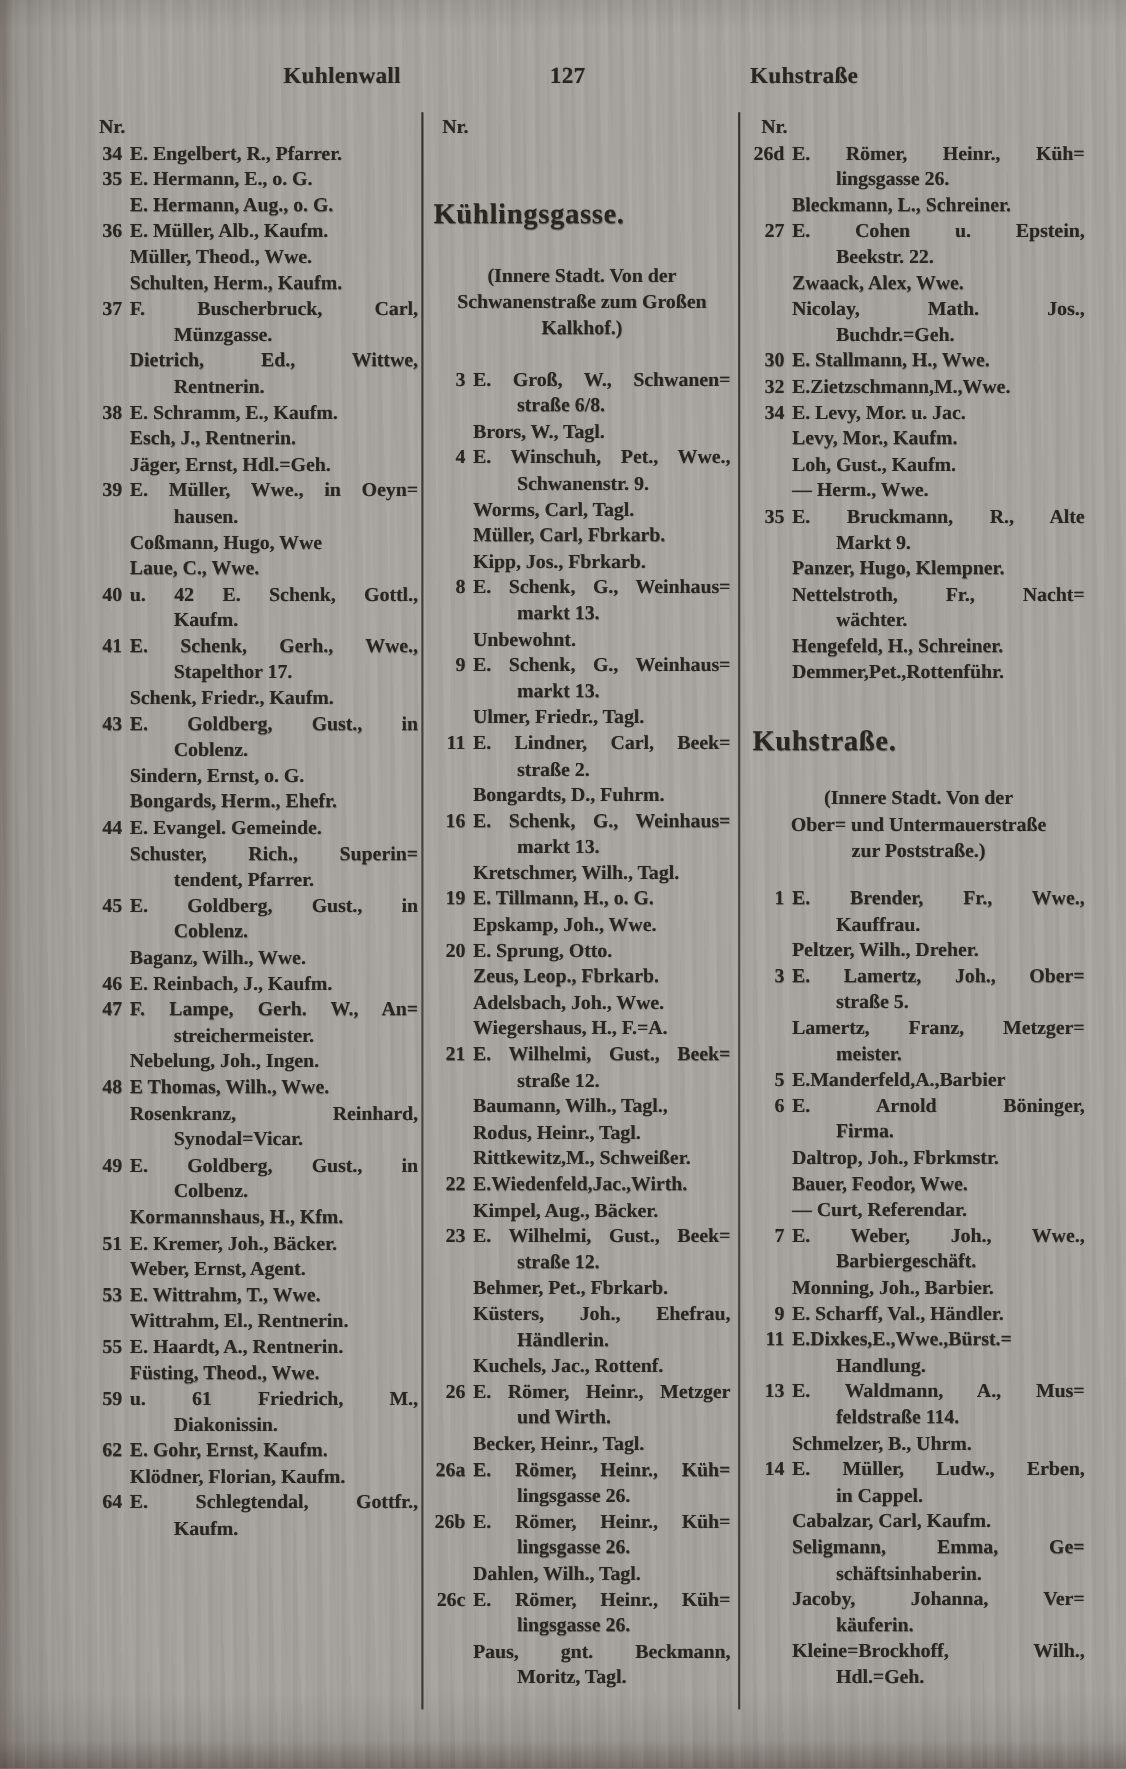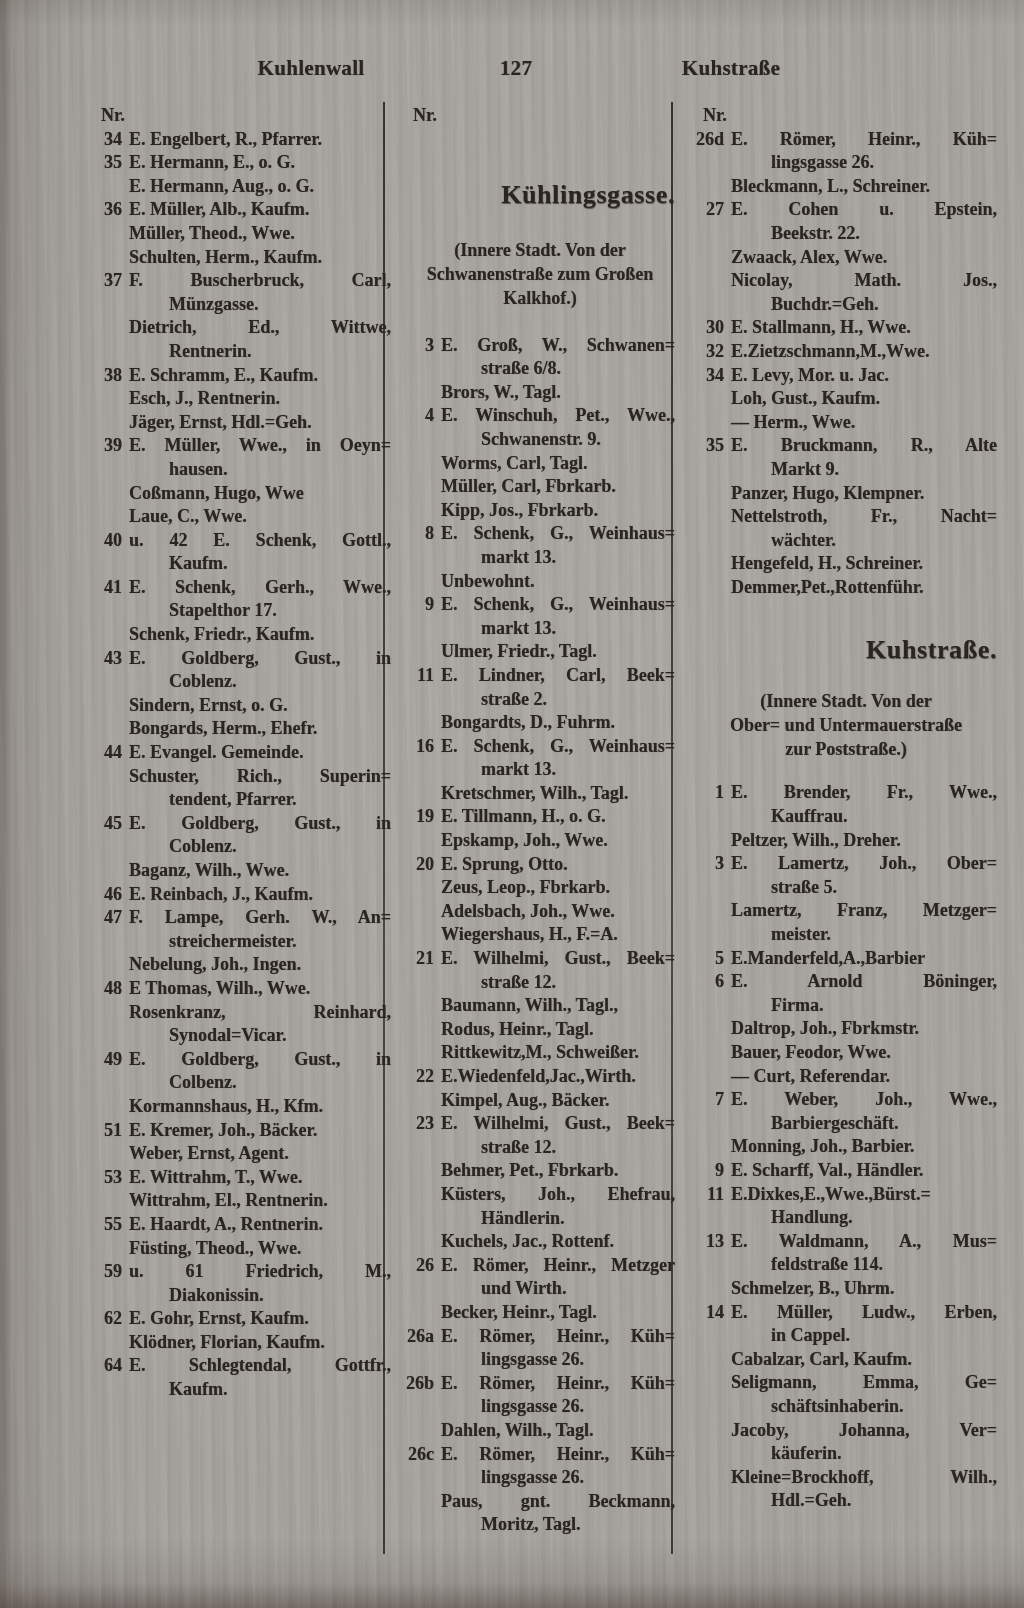--- a/index.html
+++ b/index.html
@@ -28,32 +28,32 @@
     font-weight:700;font-size:21px;letter-spacing:0.3px;
     text-shadow:0.4px 0.4px 0.8px rgba(30,26,22,0.55);
     white-space:nowrap;
   }
   .rule{
     position:absolute;top:102px;width:2px;height:1452px;
     background:linear-gradient(180deg, rgba(42,38,33,0.9), rgba(42,38,33,0.75) 60%, rgba(42,38,33,0.85));
   }
   .cols{position:absolute;top:104px;left:0;width:1024px;}
   .col{position:absolute;top:0;font-size:18px;line-height:23.6px;font-weight:700;
-       text-shadow:0.35px 0.35px 0.7px rgba(32,27,22,0.5);margin-left:11px;}
+       text-shadow:0.35px 0.35px 0.7px rgba(32,27,22,0.5);}
   .col-1{left:82px;width:298px;}
   .col-2{left:394px;width:270px;}
   .col-3{left:684px;width:302px;}
   .colhead{padding-left:8px;}
   .line{display:flex;align-items:baseline;}
   .num{flex:0 0 36px;text-align:right;padding-right:7px;box-sizing:border-box;white-space:nowrap;}
   .txt{flex:1 1 auto;min-width:0;}
   .line.w .txt{margin-left:40px;}
   .line.jl .txt{text-align:justify;text-align-last:justify;}
   .street-heading{
-    text-align:right;font-size:26px;line-height:34px;letter-spacing:0.6px;
+    text-align:left;font-size:26px;line-height:34px;letter-spacing:0.6px;
     margin-top:50px;margin-bottom:26px;
     text-shadow:0.5px 0.5px 1px rgba(28,24,20,0.6);
   }
   .col-3 .street-heading{margin-top:34px;margin-bottom:22px;}
   .intro{text-align:center;line-height:24px;}
   .entries{margin-top:0;}
   .intro + .entries{margin-top:24px;}
   .col-3 .intro + .entries{margin-top:20px;}
 </style>
 </head>
@@ -546,20 +546,24 @@
           <div class="line">
             <span class="num">32</span>
             <span class="txt">E.Zietzschmann,M.,Wwe.</span>
           </div>
           <div class="line">
             <span class="num">34</span>
             <span class="txt">E. Levy, Mor. u. Jac.</span>
           </div>
           <div class="line">
             <span class="num"></span>
+            <span class="txt">Levy, Mor., Kaufm.</span>
+          </div>
+          <div class="line">
+            <span class="num"></span>
             <span class="txt">Loh, Gust., Kaufm.</span>
           </div>
           <div class="line">
             <span class="num"></span>
             <span class="txt">— Herm., Wwe.</span>
           </div>
           <div class="line jl">
             <span class="num">35</span>
             <span class="txt">E. Bruckmann, R., Alte</span>
           </div>

